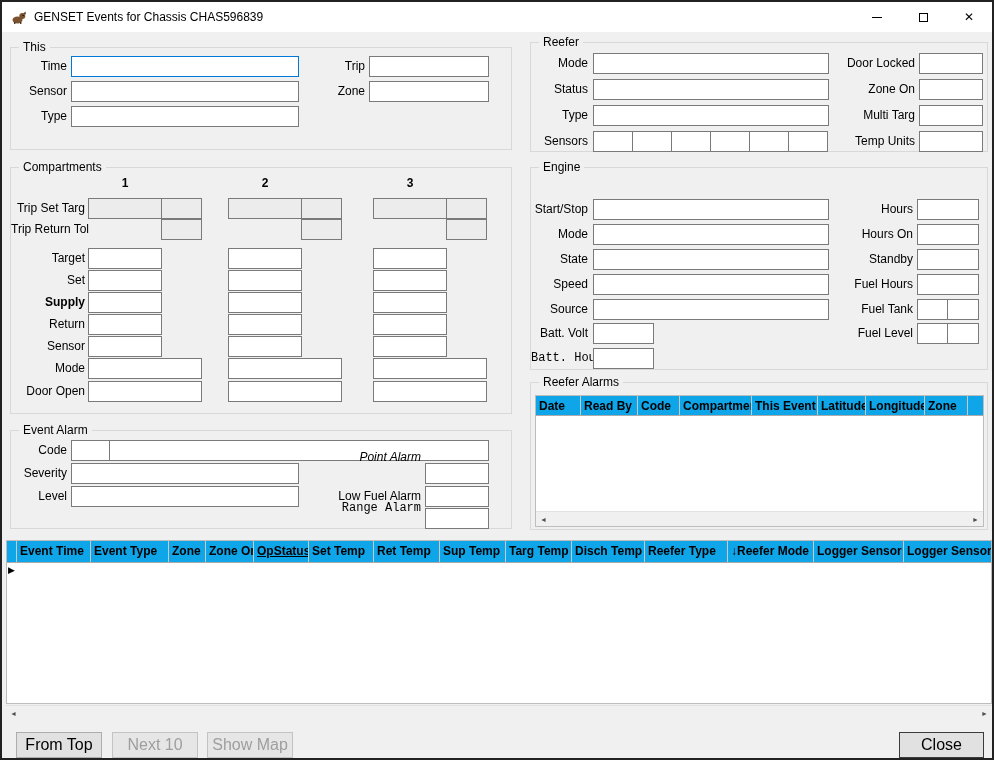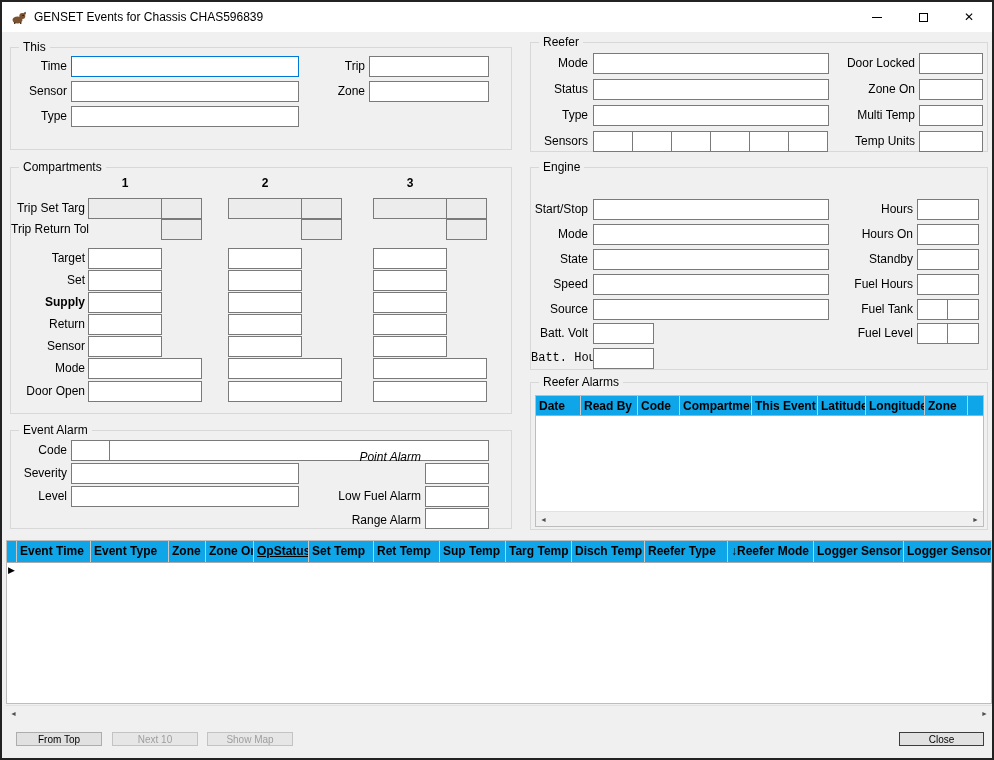--- a/index.html
+++ b/index.html
@@ -54,22 +54,22 @@
   .hscroll {
     position:absolute; height:15px; background:#f0f0f0; border-top:1px solid #e2e2e2;
     display:flex; align-items:center; justify-content:space-between;
   }
   .scroll-arrow {
     width:15px; height:15px; display:flex; align-items:center; justify-content:center;
     font-size:7px; color:#4e4e4e; background:#f0f0f0;
   }
   
   .btn {
-    position:absolute; height:14px; background:#e1e1e1; border:1px solid #adadad;
-    font-family:inherit; font-size:10px; color:#000; text-align:center;
+    position:absolute; height:26px; background:#e1e1e1; border:1px solid #adadad;
+    font-family:inherit; font-size:16px; color:#000; text-align:center;
   }
   .btn-default { border:1px solid #3c3c3c; }
   .btn-disabled { color:#9e9e9e; border-color:#c3c3c3; background:#e6e6e6; }
 </style>
 </head>
 <body>
 
 <div class="window">
 
   <div class="titlebar">
@@ -114,21 +114,21 @@
     <span class="lbl" style="left:2px;top:10px;width:55px;">Mode</span>
     <input type="text" class="tb" style="left: 62px; top: 10px; width: 236px;">
     <span class="lbl" style="left:282px;top:10px;width:102px;">Door Locked</span>
     <input type="text" class="tb" style="left: 388px; top: 10px; width: 64px;">
     <span class="lbl" style="left:2px;top:36px;width:55px;">Status</span>
     <input type="text" class="tb" style="left: 62px; top: 36px; width: 236px;">
     <span class="lbl" style="left:282px;top:36px;width:102px;">Zone On</span>
     <input type="text" class="tb" style="left: 388px; top: 36px; width: 64px;">
     <span class="lbl" style="left:2px;top:62px;width:55px;">Type</span>
     <input type="text" class="tb" style="left: 62px; top: 62px; width: 236px;">
-    <span class="lbl" style="left:282px;top:62px;width:102px;">Multi Temp</span>
+    <span class="lbl" style="left:282px;top:62px;width:102px;">Multi Targ</span>
     <input type="text" class="tb" style="left: 388px; top: 62px; width: 64px;">
     <span class="lbl" style="left:2px;top:88px;width:55px;">Sensors</span>
     <input type="text" class="tb" style="left: 62px; top: 88px; width: 40px;">
     <input type="text" class="tb" style="left: 101px; top: 88px; width: 40px;">
     <input type="text" class="tb" style="left: 140px; top: 88px; width: 40px;">
     <input type="text" class="tb" style="left: 179px; top: 88px; width: 40px;">
     <input type="text" class="tb" style="left: 218px; top: 88px; width: 40px;">
     <input type="text" class="tb" style="left: 257px; top: 88px; width: 40px;">
     <span class="lbl" style="left:282px;top:88px;width:102px;">Temp Units</span>
     <input type="text" class="tb" style="left: 388px; top: 88px; width: 64px;">
@@ -233,21 +233,21 @@
     <input type="text" class="tb" style="left: 60px; top: 9px; width: 39px;">
     <input type="text" class="tb" style="left: 98px; top: 9px; width: 380px;">
     <span class="lbl" style="left:2px;top:32px;width:54px;">Severity</span>
     <input type="text" class="tb" style="left: 60px; top: 32px; width: 228px;">
     <span class="lbl" style="left:310px;top:16px;width:100px;font-style:italic;">Point Alarm</span>
     <input type="text" class="tb" style="left: 414px; top: 32px; width: 64px;">
     <span class="lbl" style="left:2px;top:55px;width:54px;">Level</span>
     <input type="text" class="tb" style="left: 60px; top: 55px; width: 228px;">
     <span class="lbl" style="left:310px;top:55px;width:100px;">Low Fuel Alarm</span>
     <input type="text" class="tb" style="left: 414px; top: 55px; width: 64px;">
-    <span class="lbl" style="left:310px;top:79px;width:100px;">Range Alarm</span>
+    <span class="lbl" style="left:310px;top:67px;width:100px;font-family:Liberation Mono, monospace;">Range Alarm</span>
     <input type="text" class="tb" style="left: 414px; top: 77px; width: 64px;">
   </div>
 
   <div class="group" style="left:528px;top:380px;width:458px;height:148px;">
     <span class="group-label">Reefer Alarms</span>
     <div class="grid" style="left:4px;top:12px;width:449px;height:132px;">
       <div class="gh gh-sub">
         <div class="ghc" style="width:45px;">Date</div>
         <div class="ghc" style="width:57px;">Read By</div>
         <div class="ghc" style="width:42px;">Code</div>

